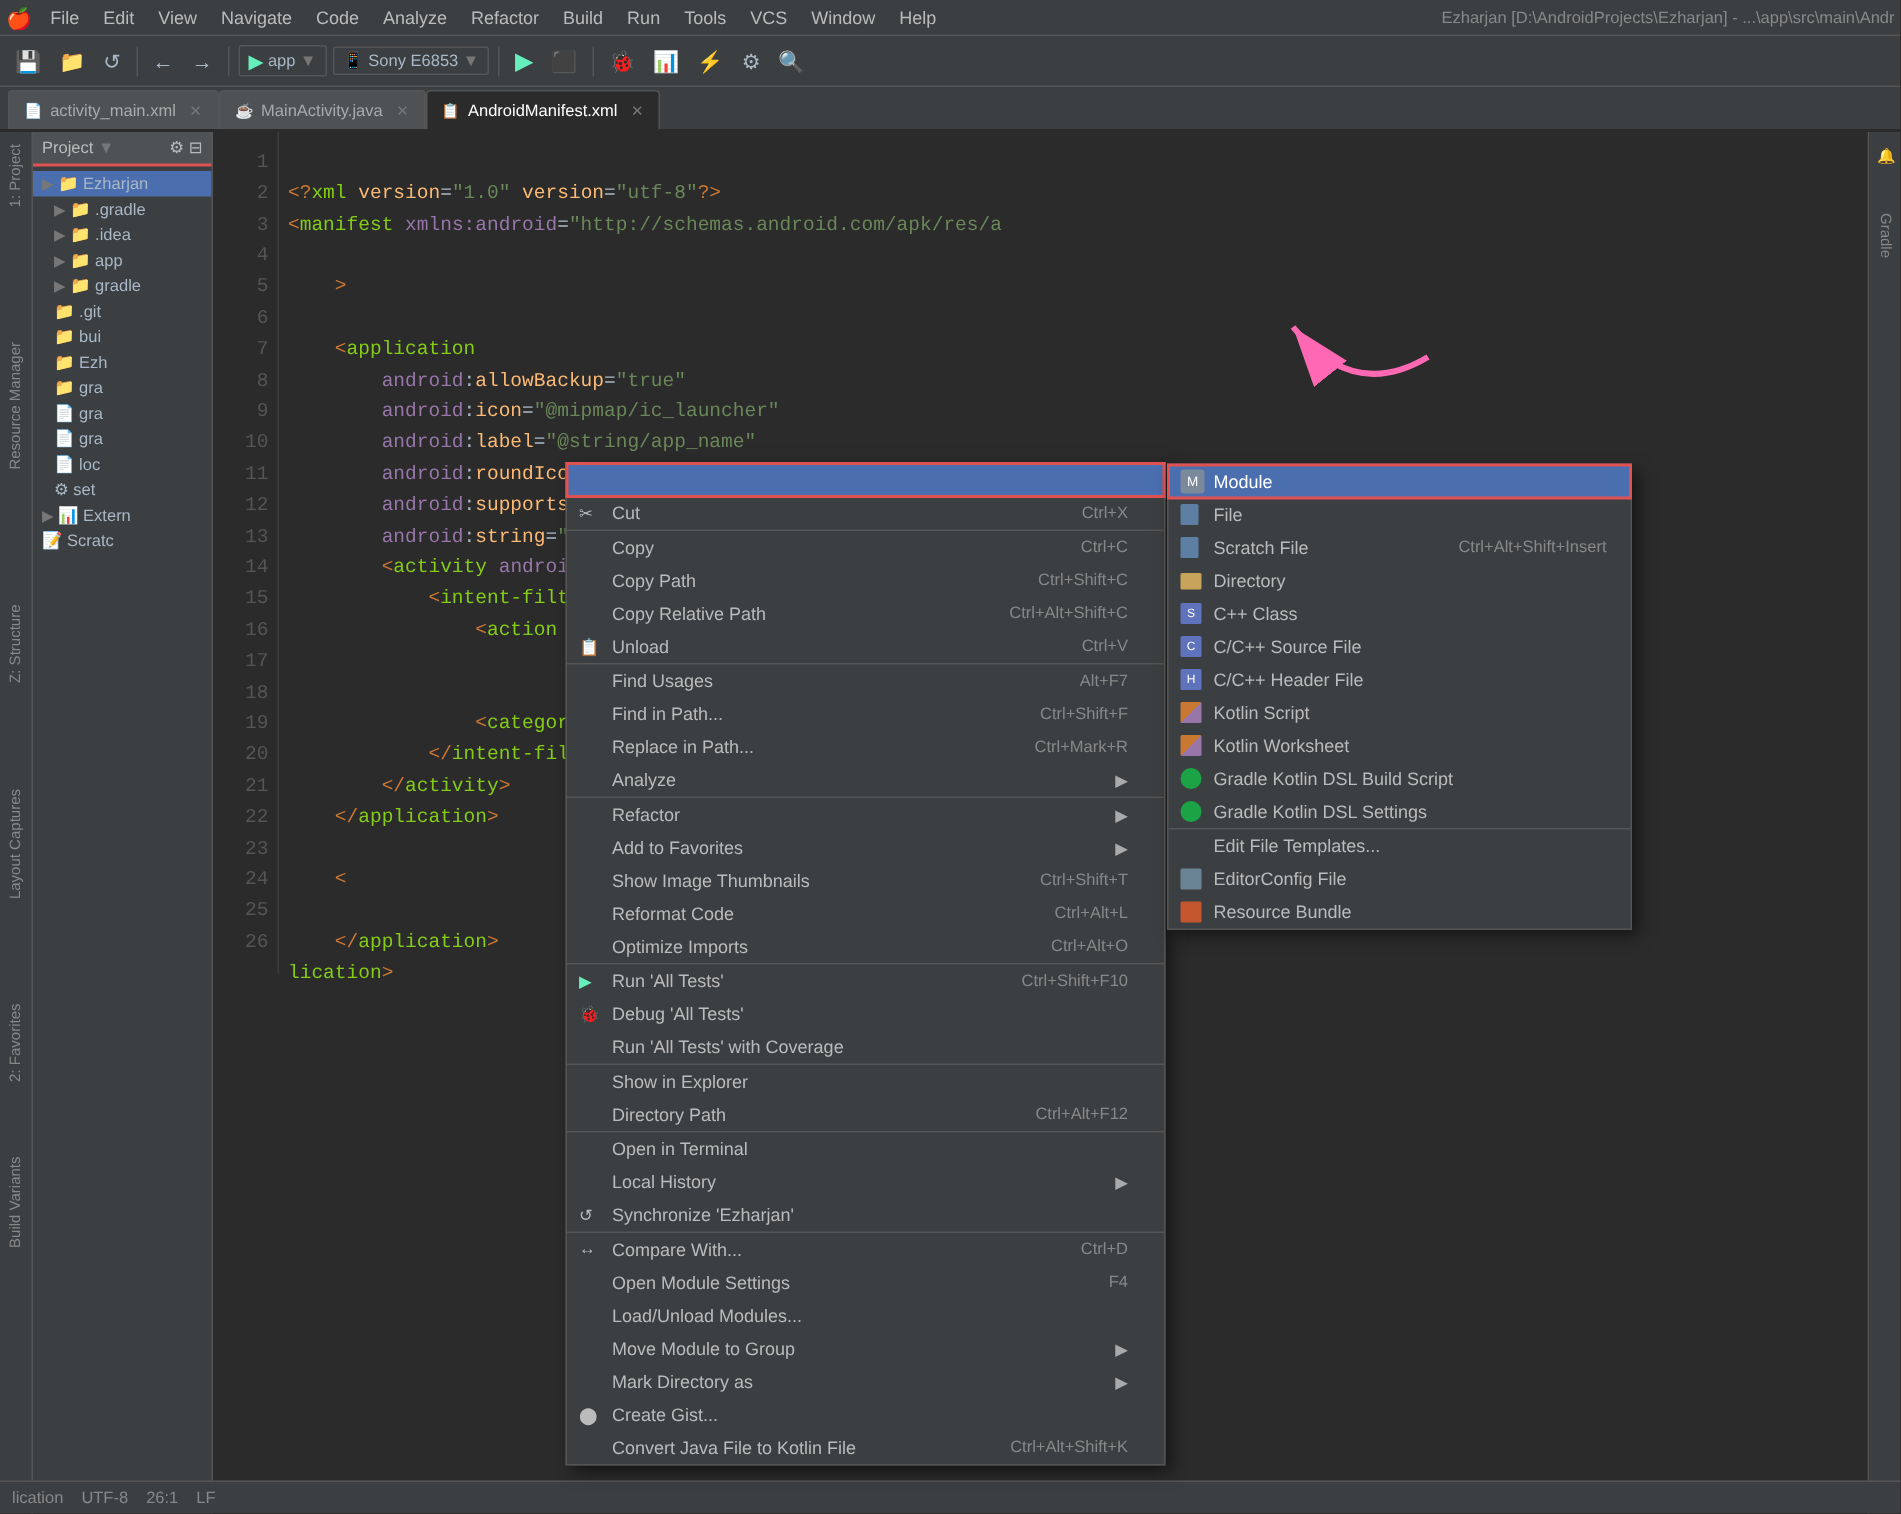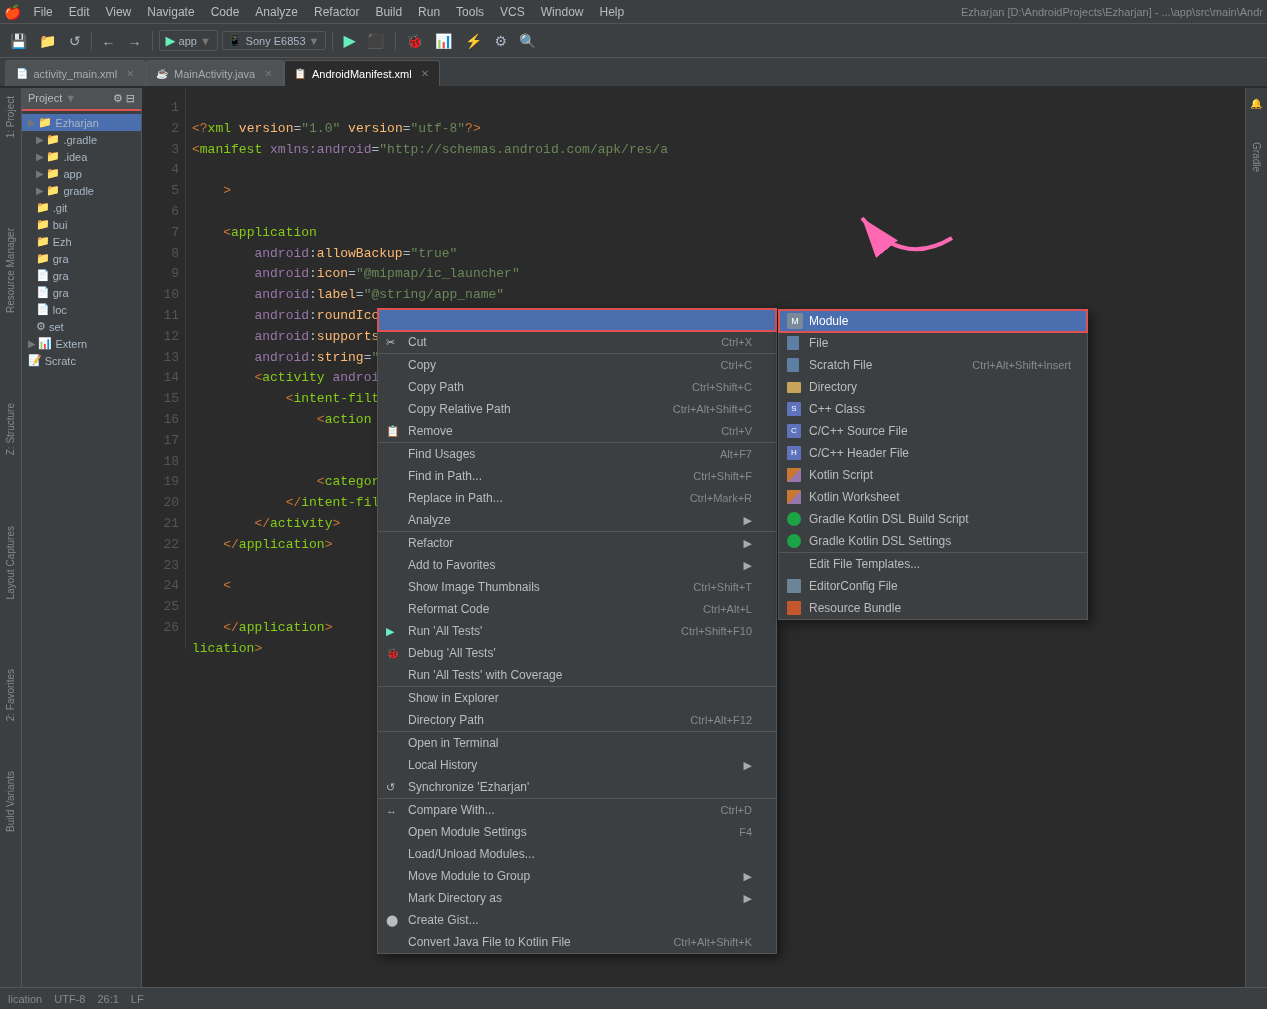--- a/index.html
+++ b/index.html
@@ -129,21 +129,21 @@
       background: #3c3f41;
       border-right: 1px solid #555;
       overflow: hidden;
     }
     .project-header {
       background: #4e5254;
       padding: 4px 6px;
       font-size: 11px;
       color: #bbb;
       display: flex;
-      align-items: flex-start;
+      align-items: center;
       gap: 3px;
       border-bottom: 1px solid #555;
       position: relative;
     }
     .project-header .red-border {
       position: absolute;
       top: -2px; left: -2px; right: -2px; bottom: -2px;
       border: 2px solid #e05252;
       pointer-events: none;
     }
@@ -606,21 +606,21 @@
         <div class="menu-item">
           <span>Copy Path</span>
           <span class="shortcut">Ctrl+Shift+C</span>
         </div>
         <div class="menu-item">
           <span>Copy Relative Path</span>
           <span class="shortcut">Ctrl+Alt+Shift+C</span>
         </div>
         <div class="menu-item separator-after">
           <span class="menu-icon">📋</span>
-          <span>Remove</span>
+          <span>Unload</span>
           <span class="shortcut">Ctrl+V</span>
         </div>
         <div class="menu-item">
           <span>Find Usages</span>
           <span class="shortcut">Alt+F7</span>
         </div>
         <div class="menu-item">
           <span>Find in Path...</span>
           <span class="shortcut">Ctrl+Shift+F</span>
         </div>
@@ -640,20 +640,24 @@
           <span>Add to Favorites</span>
           <span class="submenu-arrow">▶</span>
         </div>
         <div class="menu-item">
           <span>Show Image Thumbnails</span>
           <span class="shortcut">Ctrl+Shift+T</span>
         </div>
         <div class="menu-item">
           <span>Reformat Code</span>
           <span class="shortcut">Ctrl+Alt+L</span>
+        </div>
+        <div class="menu-item separator-after">
+          <span>Optimize Imports</span>
+          <span class="shortcut">Ctrl+Alt+O</span>
         </div>
         <div class="menu-item">
           <span class="menu-icon" style="color:#6eb;">▶</span>
           <span>Run 'All Tests'</span>
           <span class="shortcut">Ctrl+Shift+F10</span>
         </div>
         <div class="menu-item">
           <span class="menu-icon" style="color:#6eb;">🐞</span>
           <span>Debug 'All Tests'</span>
         </div>

